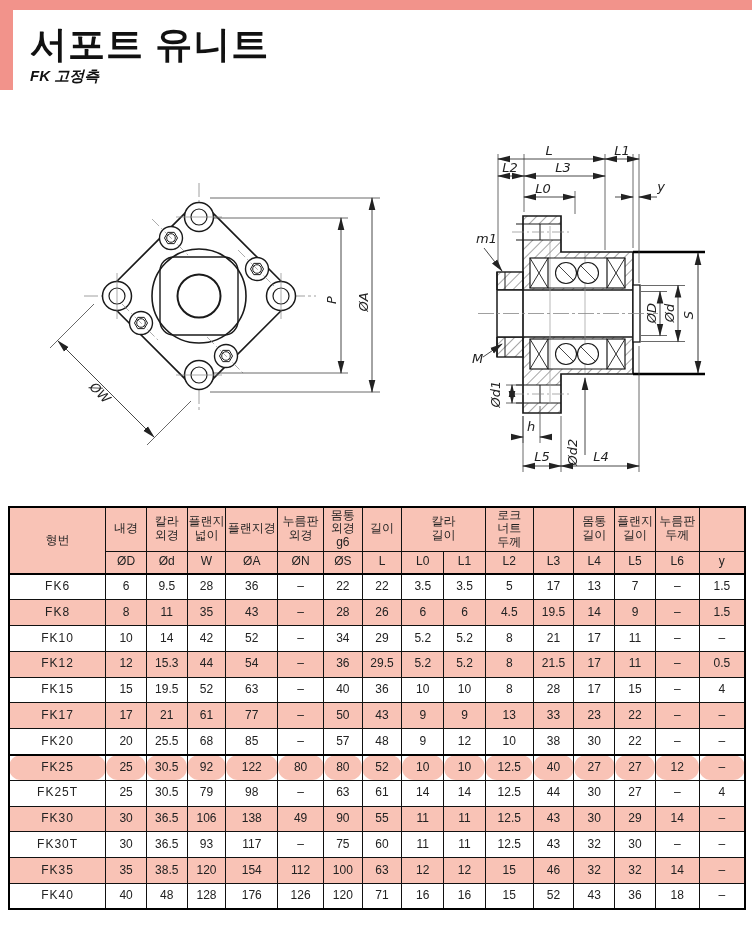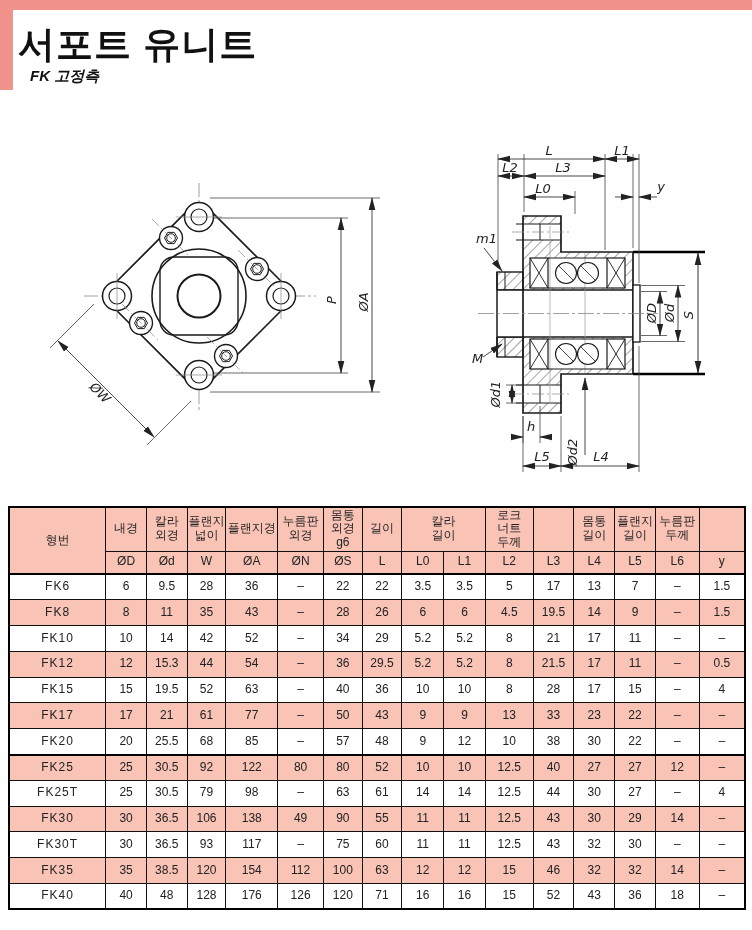--- a/index.html
+++ b/index.html
@@ -4,21 +4,21 @@
 <style>
   * { margin:0; padding:0; box-sizing:border-box; }
   body { background:#e8e8e8; font-family:"Liberation Sans","DejaVu Sans",sans-serif; }
   .page {
     position:relative; width:752px; height:930px; background:#ffffff;
     overflow:hidden; margin:0 auto;
   }
   .bar-top { position:absolute; left:0; top:0; width:752px; height:10px; background:#F2938B; }
   .bar-left { position:absolute; left:0; top:0; width:13px; height:90px; background:#F2938B; }
   .title {
-    position:absolute; left:18px; top:20px; font-size:37px; font-weight:bold;
+    position:absolute; left:30px; top:20px; font-size:37px; font-weight:bold;
     color:#111; letter-spacing:1px;
   }
   .subtitle {
     position:absolute; left:30px; top:67px; font-size:15px; font-weight:bold; color:#111;font-style:italic;
   }
   .drawings { position:absolute; left:0; top:130px; width:752px; height:365px; }
   .unit-note {
     position:absolute; right:8px; top:518px; font-size:17px; color:#222; letter-spacing:0.5px;
   }
   table.spec {
@@ -35,21 +35,21 @@
   table.spec thead th {
     background:#F9C3B6; font-weight:normal; font-size:12px;
     white-space:pre-line;
   }
   table.spec thead tr.hrow1 th { height:44px; }
   table.spec thead tr.hrow2 th { height:23px; }
   table.spec thead { border-bottom:2px solid #000; }
   table.spec { border:2px solid #000; }
   table.spec tbody td { height:25.8px; background:#fff; }
   table.spec tbody tr.pink td { background:#F9C3B6; }
-  table.spec tbody tr.thick-top td { border-top:2.5px solid #000; }
+  table.spec tbody tr.thick-top td { border-top:2.5px solid #000;border-radius:12px; }
   table.spec tbody tr td:first-child { letter-spacing:1px; }
   
   .dimtxt { font-family:"DejaVu Sans","Liberation Sans",sans-serif; font-style:italic;
             font-size:13px; fill:#222; }
 </style>
 </head>
 <body>
 
 <div class="page">
 

